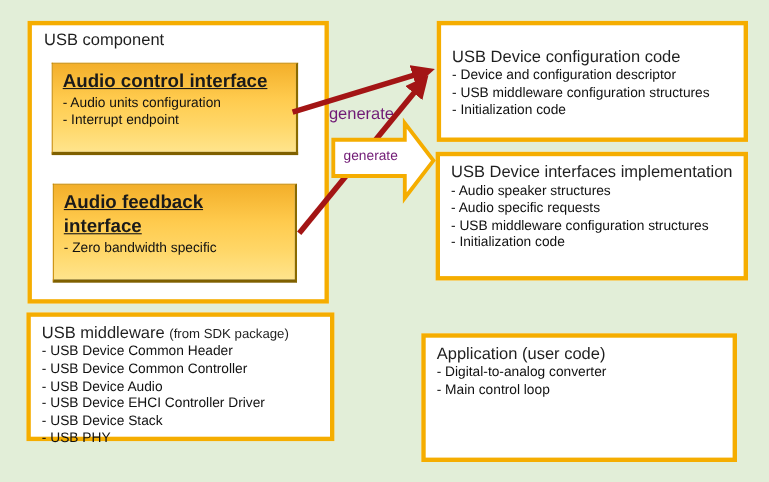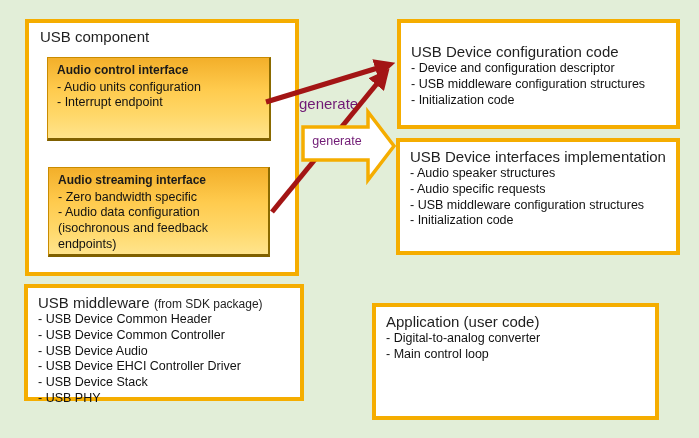--- a/index.html
+++ b/index.html
@@ -17,29 +17,29 @@
   
   #usb-component{left:25px;top:19px;width:274px;height:257px;}
   #usb-component .box-title{position:absolute;left:11px;top:5px;}
   
   .gold-box{
     position:absolute;box-sizing:border-box;
     background:linear-gradient(180deg,#F3AF2A 0%,#FFCB4E 40%,#FFD768 70%,#FFE48C 100%);
     border:1px solid #C98B00;border-right:2px solid #8A6A00;border-bottom:3px solid #7F6000;
     padding:5px 9px;
   }
-  .gold-box .gold-title{font-size:12px;font-weight:bold;line-height:1.3;}
+  .gold-box .gold-title{font-size:17px;font-weight:bold;line-height:1.3;text-decoration:underline;}
   .gold-box .item{font-size:12.5px;line-height:1.26;}
   #audio-control{left:18px;top:34px;width:224px;height:84px;}
   #audio-streaming{left:19px;top:144px;width:222px;height:90px;}
   
   #config-box{left:397px;top:19px;width:283px;height:110px;padding:20px 10px;}
   #interfaces-box{left:396px;top:138px;width:284px;height:117px;padding:6px 10px;}
   #middleware-box{left:24px;top:284px;width:280px;height:117px;padding:6px 10px;}
-  #app-box{left:372px;top:303px;width:287px;height:117px;padding:6px 10px;}
+  #app-box{left:383px;top:303px;width:287px;height:117px;padding:6px 10px;}
   
   #arrow-layer{position:absolute;left:0;top:0;width:699px;height:438px;z-index:5;pointer-events:none;}
   .gen-label{position:absolute;font-size:15px;color:#701a75;z-index:4;}
   #generate-label-top{left:299px;top:95px;}
   #generate-label-arrow{left:305px;top:134px;width:64px;text-align:center;font-size:12.5px;z-index:6;}
 </style>
 </head>
 <body>
 
 <div id="stage">
@@ -49,24 +49,23 @@
 
     <div id="audio-control" class="gold-box">
       <div class="gold-title">Audio control interface</div>
       <div class="items">
         <div class="item">- Audio units configuration</div>
         <div class="item">- Interrupt endpoint</div>
       </div>
     </div>
 
     <div id="audio-streaming" class="gold-box">
-      <div class="gold-title">Audio streaming interface</div>
+      <div class="gold-title">Audio feedback interface</div>
       <div class="items">
         <div class="item">- Zero bandwidth specific</div>
-        <div class="item">- Audio data configuration (isochronous and feedback endpoints)</div>
       </div>
     </div>
   </div>
 
   <div id="config-box" class="outlined">
     <div class="box-title">USB Device configuration code</div>
     <div class="items">
       <div class="item">- Device and configuration descriptor</div>
       <div class="item">- USB middleware configuration structures</div>
       <div class="item">- Initialization code</div>

